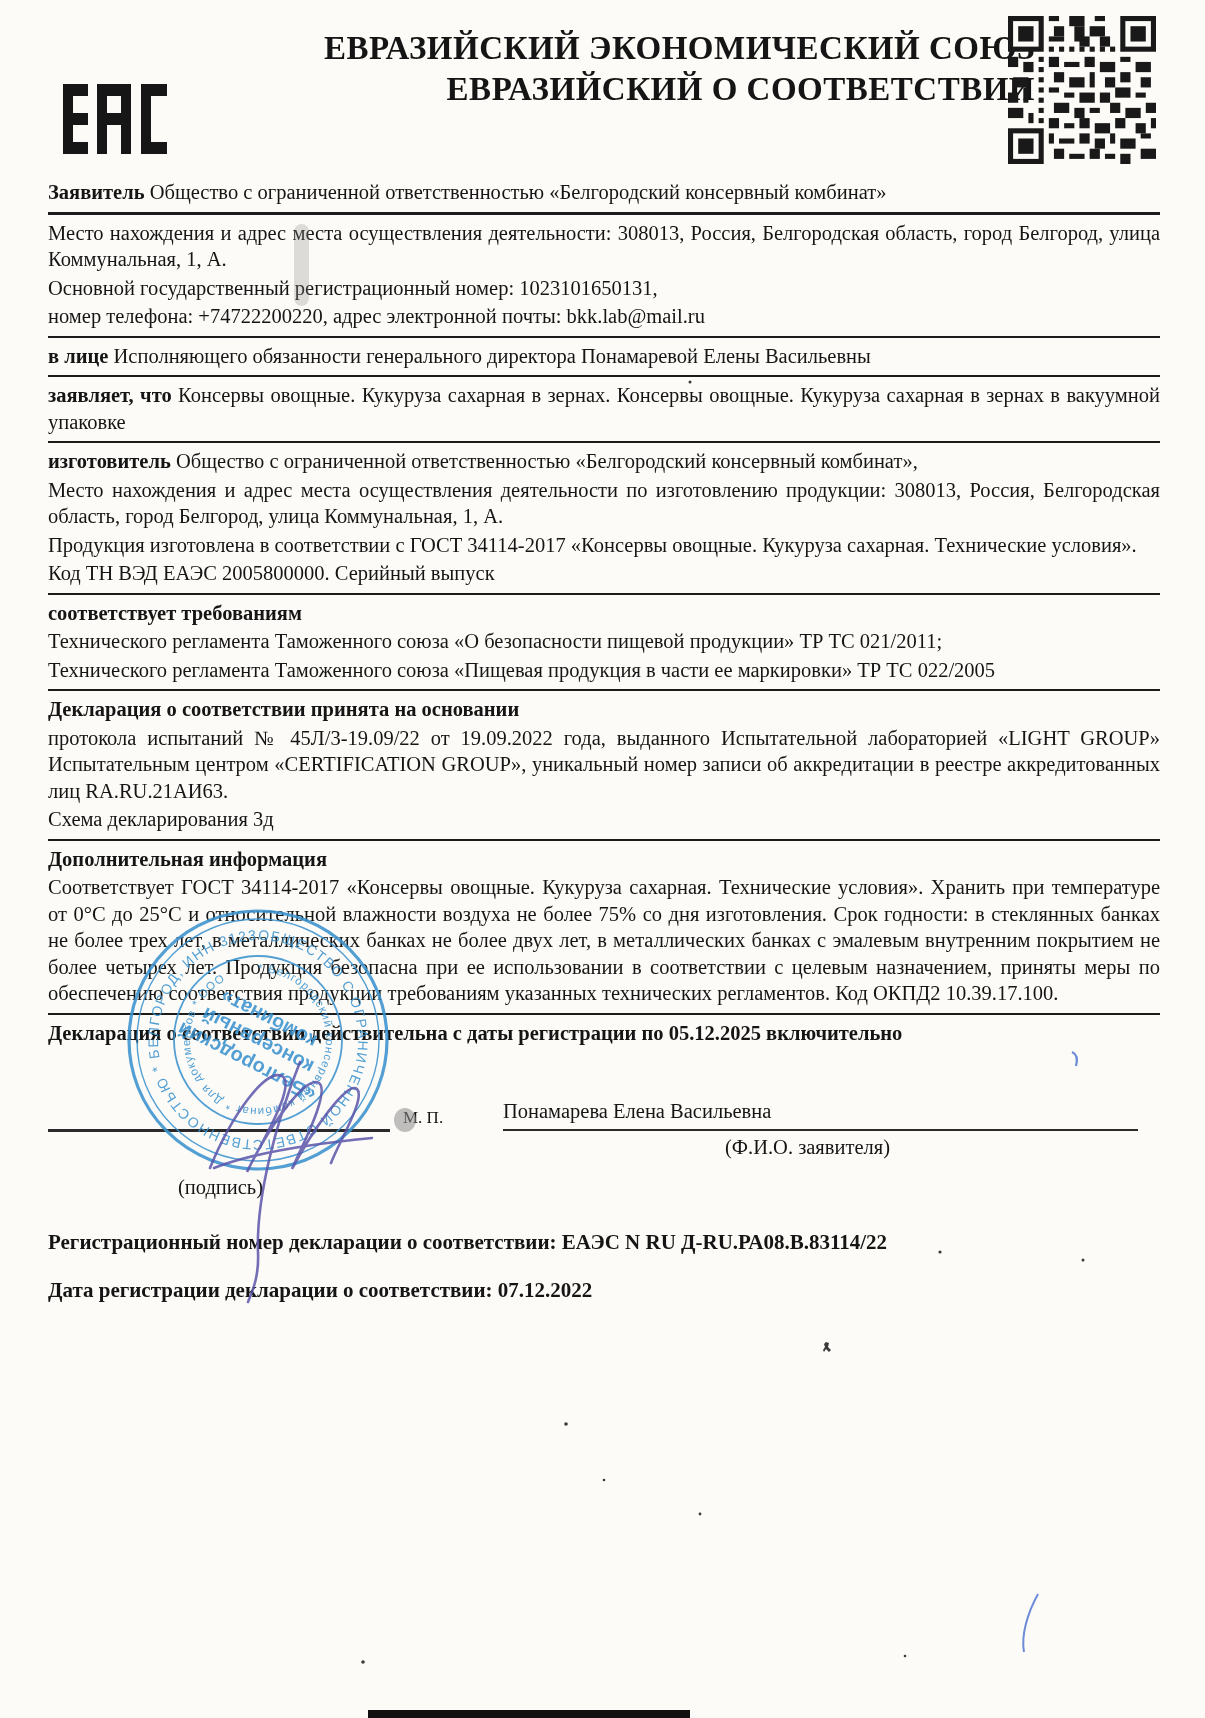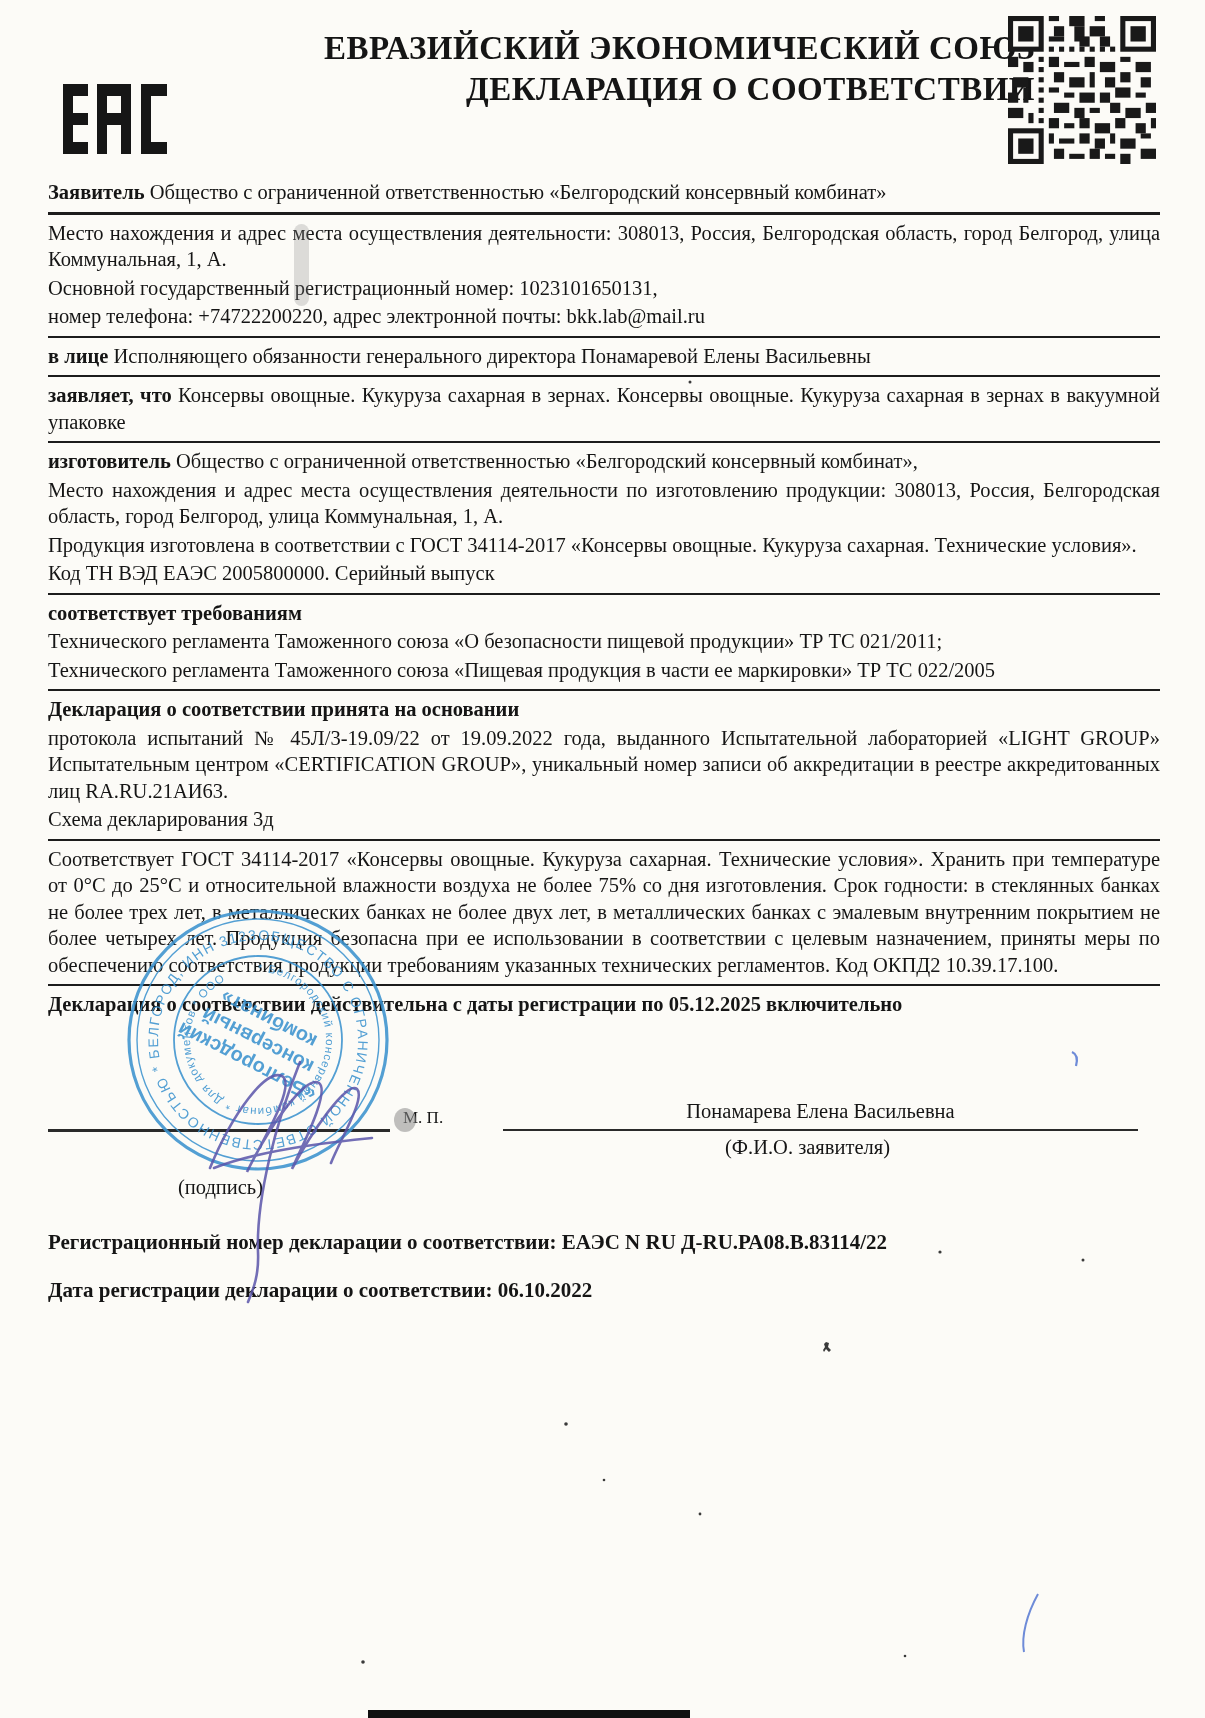--- a/index.html
+++ b/index.html
@@ -18,21 +18,21 @@
   .content p{margin:0;padding:1px 0;text-align:justify;}
   .rule{height:2px;background:#1c1c1c;margin:5px 0 4px;}
   .rule.thick{height:3px;}
   b{font-weight:bold;}
 
   
   .sig{position:absolute;left:48px;top:1096px;width:1112px;height:90px;font-size:20.5px;}
   .sig-line-left{position:absolute;left:0;top:33px;width:342px;height:3px;background:#2a2a2a;}
   .sig-cap-left{position:absolute;left:55px;top:40px;width:235px;text-align:center;margin-top:40px;}
   .mp{position:absolute;left:355px;top:12px;font-size:17px;}
-  .sig-name{position:absolute;left:455px;top:4px;width:635px;text-align:center;}
+  .sig-name{position:absolute;left:455px;top:4px;width:635px;text-align:left;}
   .sig-line-right{position:absolute;left:455px;top:33px;width:635px;height:2px;background:#2a2a2a;}
   .sig-cap-right{position:absolute;left:442px;top:40px;width:635px;text-align:center;}
 
   
   .reg{position:absolute;left:48px;top:1230px;width:1112px;font-weight:bold;font-size:21px;}
   .reg p{margin:0 0 23px 0;}
 
   
   .overlay{position:absolute;left:0;top:0;width:1205px;height:1718px;pointer-events:none;}
   .smudge{position:absolute;background:rgba(135,135,135,.28);border-radius:8px;}
@@ -55,21 +55,21 @@
       <rect x="34" y="0" width="34" height="12"></rect>
         <rect x="34" y="29" width="34" height="12"></rect>
       <rect x="78" y="0" width="10" height="70"></rect>
         <rect x="78" y="0" width="26" height="12"></rect>
       <rect x="78" y="58" width="26" height="12"></rect>
     </g>
   </svg>
 
   <div class="titles">
     <div>ЕВРАЗИЙСКИЙ ЭКОНОМИЧЕСКИЙ СОЮЗ</div>
-    <div>ДЕКЛАРАЦИЯ О СООТВЕТСТВИИ</div>
+    <div>ЕВРАЗИЙСКИЙ О СООТВЕТСТВИИ</div>
   </div>
 
   <svg class="qr" viewBox="0 0 29 29" aria-hidden="true">
     <g fill="#191919">
       <rect x="0" y="0" width="7" height="7"></rect>
         <rect x="22" y="0" width="7" height="7"></rect>
         <rect x="0" y="22" width="7" height="7"></rect>
       <rect x="1" y="1" width="5" height="5" fill="#fcfbf7"></rect>
         <rect x="23" y="1" width="5" height="5" fill="#fcfbf7"></rect>
         <rect x="1" y="23" width="5" height="5" fill="#fcfbf7"></rect>
@@ -178,38 +178,39 @@
     <p><b>соответствует требованиям</b></p>
     <p>Технического регламента Таможенного союза «О безопасности пищевой продукции» ТР ТС 021/2011;</p>
     <p>Технического регламента Таможенного союза «Пищевая продукция в части ее маркировки» ТР ТС 022/2005</p>
     <div class="rule"></div>
 
     <p><b>Декларация о соответствии принята на основании</b></p>
     <p>протокола испытаний № 45Л/3-19.09/22 от 19.09.2022 года, выданного Испытательной лабораторией «LIGHT GROUP» Испытательным центром «CERTIFICATION GROUP», уникальный номер записи об аккредитации в реестре аккредитованных лиц RA.RU.21АИ63.</p>
     <p>Схема декларирования 3д</p>
     <div class="rule"></div>
 
+    <p><b>Дополнительная информация</b></p>
     <p>Соответствует ГОСТ 34114-2017 «Консервы овощные. Кукуруза сахарная. Технические условия». Хранить при температуре от 0°С до 25°С и относительной влажности воздуха не более 75% со дня изготовления. Срок годности: в стеклянных банках не более трех лет, в металлических банках не более двух лет, в металлических банках с эмалевым внутренним покрытием не более четырех лет. Продукция безопасна при ее использовании в соответствии с целевым назначением, приняты меры по обеспечению соответствия продукции требованиям указанных технических регламентов. Код ОКПД2 10.39.17.100.</p>
     <div class="rule"></div>
 
     <p><b>Декларация о соответствии действительна с даты регистрации по 05.12.2025 включительно</b></p>
   </div>
 
   <div class="sig">
     <div class="sig-line-left"></div>
     <div class="sig-cap-left">(подпись)</div>
     <div class="mp">М. П.</div>
     <div class="sig-name">Понамарева Елена Васильевна</div>
     <div class="sig-line-right"></div>
     <div class="sig-cap-right">(Ф.И.О. заявителя)</div>
   </div>
 
   <div class="reg">
     <p><span>Регистрационный номер декларации о соответствии:</span> <span>ЕАЭС N RU Д-RU.РА08.В.83114/22</span></p>
-    <p><span>Дата регистрации декларации о соответствии:</span> <span>06.10.2022</span></p>
+    <p><span>Дата регистрации декларации о соответствии:</span> <span>07.12.2022</span></p>
   </div>
 
   <svg class="overlay" viewBox="0 0 1205 1718" aria-hidden="true">
     <defs>
       <path id="ringO" d="M258 940 a100 100 0 1 1 -0.01 0"></path>
       <path id="ringI" d="M258 972 a68 68 0 1 1 -0.01 0"></path>
     </defs>
     <g opacity="0.88">
       <circle cx="258" cy="1040" r="129" fill="none" stroke="#3c93cf" stroke-width="3.2"></circle>
       <circle cx="258" cy="1040" r="121" fill="none" stroke="#3c93cf" stroke-width="1.4"></circle>

